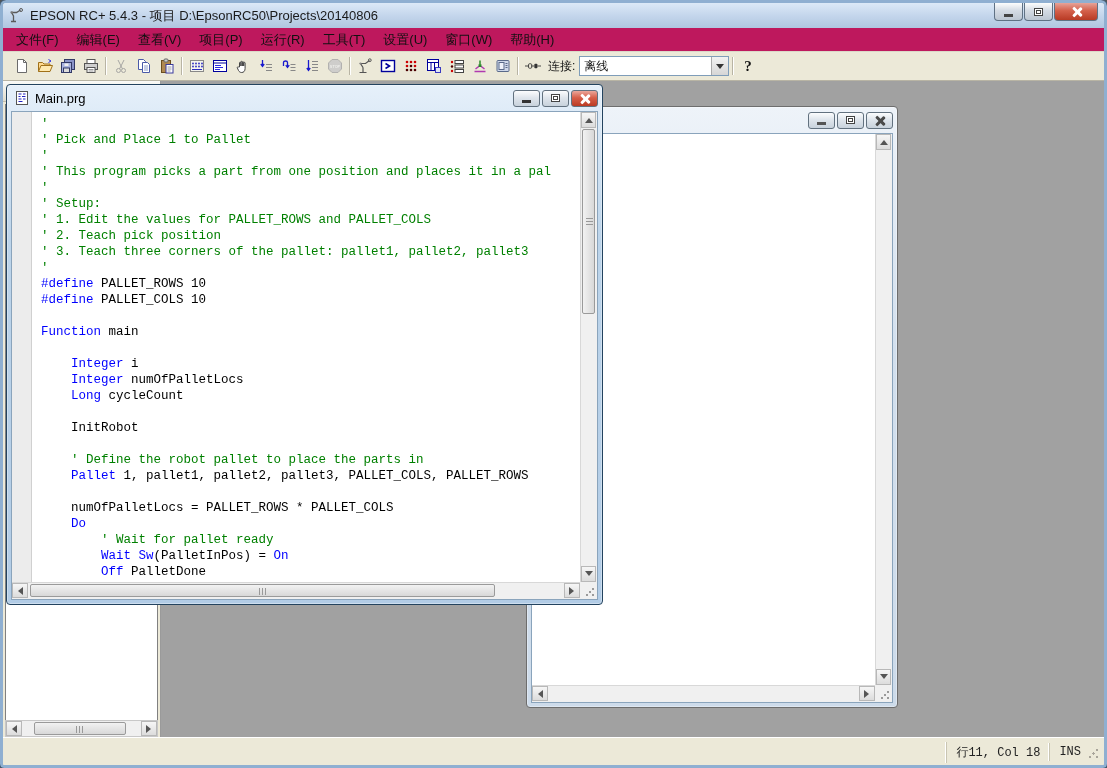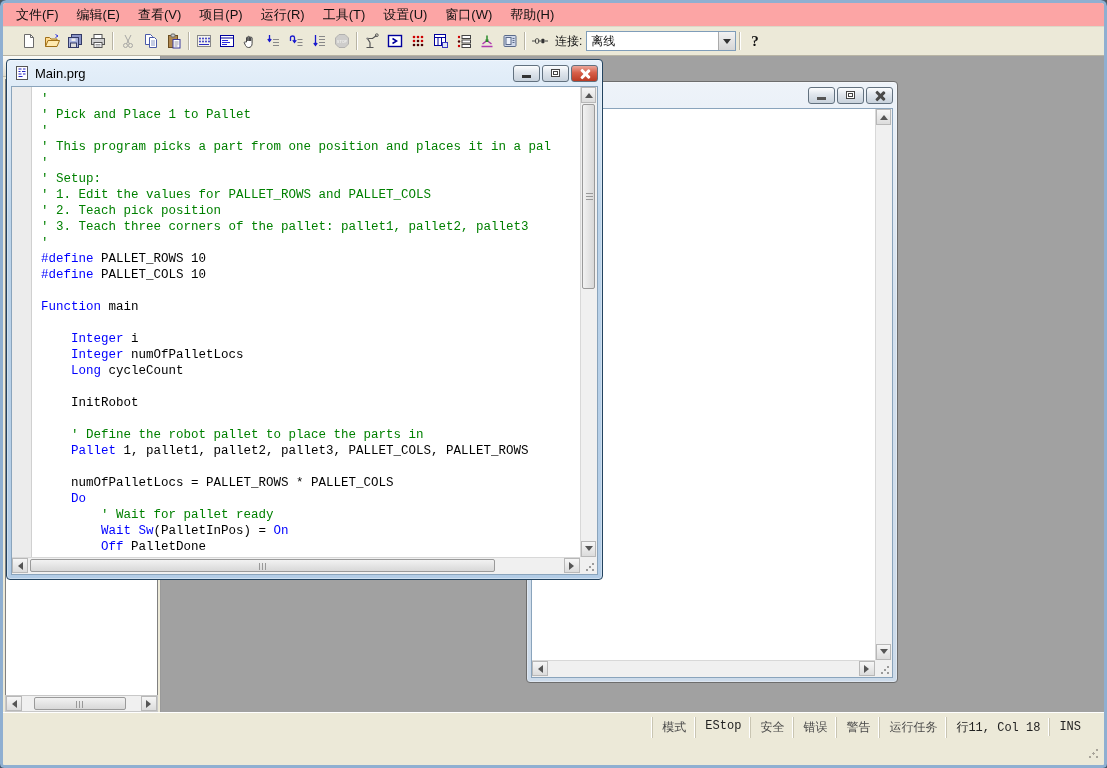--- a/index.html
+++ b/index.html
@@ -35,28 +35,28 @@
   .glyph-x { position:relative; width:11px; height:11px; }
   .glyph-x::before,.glyph-x::after {
     content:""; position:absolute; left:5px; top:0; width:2.5px; height:12px; background:#fff; border-radius:1px;
   }
   .glyph-x::before { transform:rotate(45deg); } .glyph-x::after { transform:rotate(-45deg); }
   .glyph-x.dark::before,.glyph-x.dark::after { background:#4a4a4a; }
 
   
   .menubar {
     height:24px; display:flex; align-items:center; padding-left:4px;
-    background:#fca5a5; border-bottom:1px solid #dcd8c8;
+    background:#be185d; border-bottom:1px solid #dcd8c8;
     font-size:13px; color:#111;
   }
   .menu-item { padding:3px 9px; cursor:default; }
 
   
   .toolbar {
-    height:29px; display:flex; align-items:center; padding-left:14px;
+    height:29px; display:flex; align-items:center; padding-left:7px;
     background:#ece9d8; border-bottom:1px solid #b8b4a4;
     font-size:12px; color:#111;
   }
   .tb-btn { width:23px; height:23px; display:flex; align-items:center; justify-content:center; cursor:default; }
   .tb-btn svg { width:16px; height:16px; }
   .tb-btn.disabled { opacity:.85; }
   .tb-sep { width:1px; height:18px; background:#b8b4a4; margin:0 3px; box-shadow:1px 0 0 #fff; }
   .connect-label { margin:0 4px 0 4px; }
   .connect-box {
     width:150px; height:20px; background:#fff; border:1px solid #7f9db9;
@@ -167,20 +167,39 @@
       radial-gradient(circle at 9px 9px,#a8a49a 1.1px,transparent 1.4px),
       radial-gradient(circle at 2px 9px,#a8a49a 1.1px,transparent 1.4px),
       radial-gradient(circle at 5.5px 5.5px,#a8a49a 1.1px,transparent 1.4px);
   }
 </style>
 </head>
 <body>
 
 <div class="app">
 
+  <div class="titlebar">
+    <svg class="app-icon" viewBox="0 0 16 16">
+      <path d="M2 13.5h5M4.5 13.5V8L2.5 4.5h5l4-2.5" fill="none" stroke="#5a5a5a" stroke-width="1.3"></path>
+      <circle cx="12" cy="2" r="1.5" fill="none" stroke="#5a5a5a"></circle>
+      <circle cx="2.8" cy="4.5" r="1.2" fill="#777"></circle>
+    </svg>
+    <span>EPSON RC+ 5.4.3 - 项目 D:\EpsonRC50\Projects\20140806</span>
+    <div class="win-btns">
+      <div class="wbtn">
+          <span class="glyph-min"></span>
+        </div>
+      <div class="wbtn">
+          <span class="glyph-max"></span>
+        </div>
+      <div class="wbtn close">
+          <span class="glyph-x"></span>
+        </div>
+    </div>
+  </div>
 
   <div class="menubar">
       <span class="menu-item">文件(F)</span>
       <span class="menu-item">编辑(E)</span>
       <span class="menu-item">查看(V)</span>
       <span class="menu-item">项目(P)</span>
       <span class="menu-item">运行(R)</span>
       <span class="menu-item">工具(T)</span>
       <span class="menu-item">设置(U)</span>
       <span class="menu-item">窗口(W)</span>
@@ -596,26 +615,18 @@
         </div>
         <div class="sb-corner">
             <span class="resize-grip"></span>
           </div>
       </div>
     </div>
 
   </div>
 
   <div class="statusbar">
-    <span id="sb-fields" style="display:flex;">
-        <span class="sb-field">模式</span>
-        <span class="sb-field mono">EStop</span>
-        <span class="sb-field">安全</span>
-        <span class="sb-field">错误</span>
-        <span class="sb-field">警告</span>
-        <span class="sb-field">运行任务</span>
-      </span>
     <span class="sb-field mono">行11, Col 18</span>
     <span class="sb-field mono">INS</span>
     <span class="sb-gripper"></span>
   </div>
 
 </div>
 
 </body></html>

